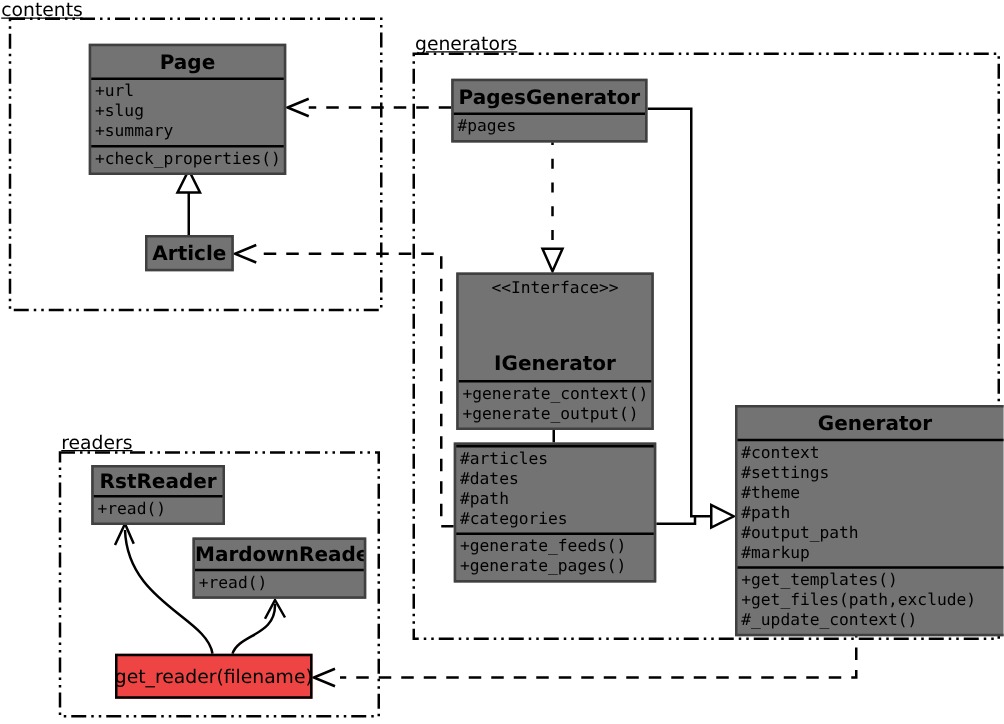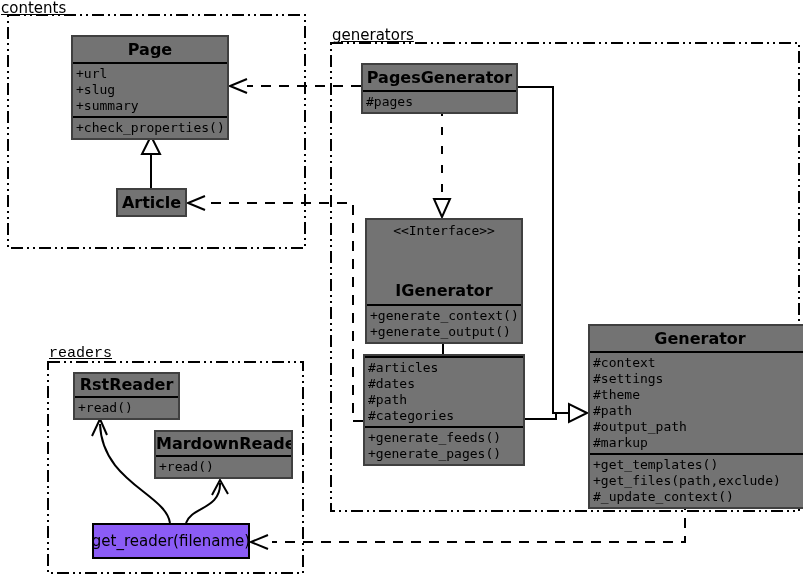--- a/index.html
+++ b/index.html
@@ -12,21 +12,21 @@
              background:#737373;}
   .cls-title{font-weight:bold;font-size:16px;line-height:25px;text-align:center;
              white-space:nowrap;overflow:hidden;}
   .cls-stereo{font-family:"DejaVu Sans Mono",monospace;font-weight:normal;
               font-size:13px;line-height:18px;text-align:center;}
   .cls-name2{font-weight:bold;font-size:16px;line-height:22px;text-align:center;margin-top:40px;}
   .cls-sec{border-top:2px solid #000;padding:2px 3px;}
   .member{font-family:"DejaVu Sans Mono",monospace;font-size:13px;line-height:16px;
           white-space:nowrap;}
   .plain-box{position:absolute;z-index:2;box-sizing:border-box;border:2px solid #000;
-             background:#8b5cf6;display:flex;align-items:center;justify-content:center;
+             background:#ef4444;display:flex;align-items:center;justify-content:center;
              font-size:15px;white-space:nowrap;}
 </style>
 </head>
 <body>
 
 <div id="canvas">
 
   <svg id="wires" width="803" height="579" viewBox="0 0 803 579">
 
     <rect x="8" y="15" width="297" height="233" fill="none" stroke="#000" stroke-width="2" stroke-dasharray="12 4 2 4 2 4"></rect>
@@ -57,21 +57,21 @@
 
     <path d="M170,523 C166,494 102,482 100,424" fill="none" stroke="#000" stroke-width="2"></path>
     <polyline points="92,436 100,419 107,435" fill="none" stroke="#000" stroke-width="2"></polyline>
 
     <path d="M186,523 C191,507 221,509 220,483" fill="none" stroke="#000" stroke-width="2"></path>
     <polyline points="212,495 220,480 228,494" fill="none" stroke="#000" stroke-width="2"></polyline>
   </svg>
 
   <div class="pkg-label" style="left:1px;top:0px;">contents</div>
   <div class="pkg-label" style="left:332px;top:27px;">generators</div>
-  <div class="pkg-label" style="left:49px;top:346px;font-family:Liberation Mono, monospace;">readers</div>
+  <div class="pkg-label" style="left:49px;top:346px;">readers</div>
 
   <div class="uml-class" style="left:71px;top:35px;width:158px;">
     <div class="cls-title">Page</div>
     <div class="cls-sec">
       <div class="member">+url</div>
       <div class="member">+slug</div>
       <div class="member">+summary</div>
     </div>
     <div class="cls-sec">
       <div class="member">+check_properties()</div>

